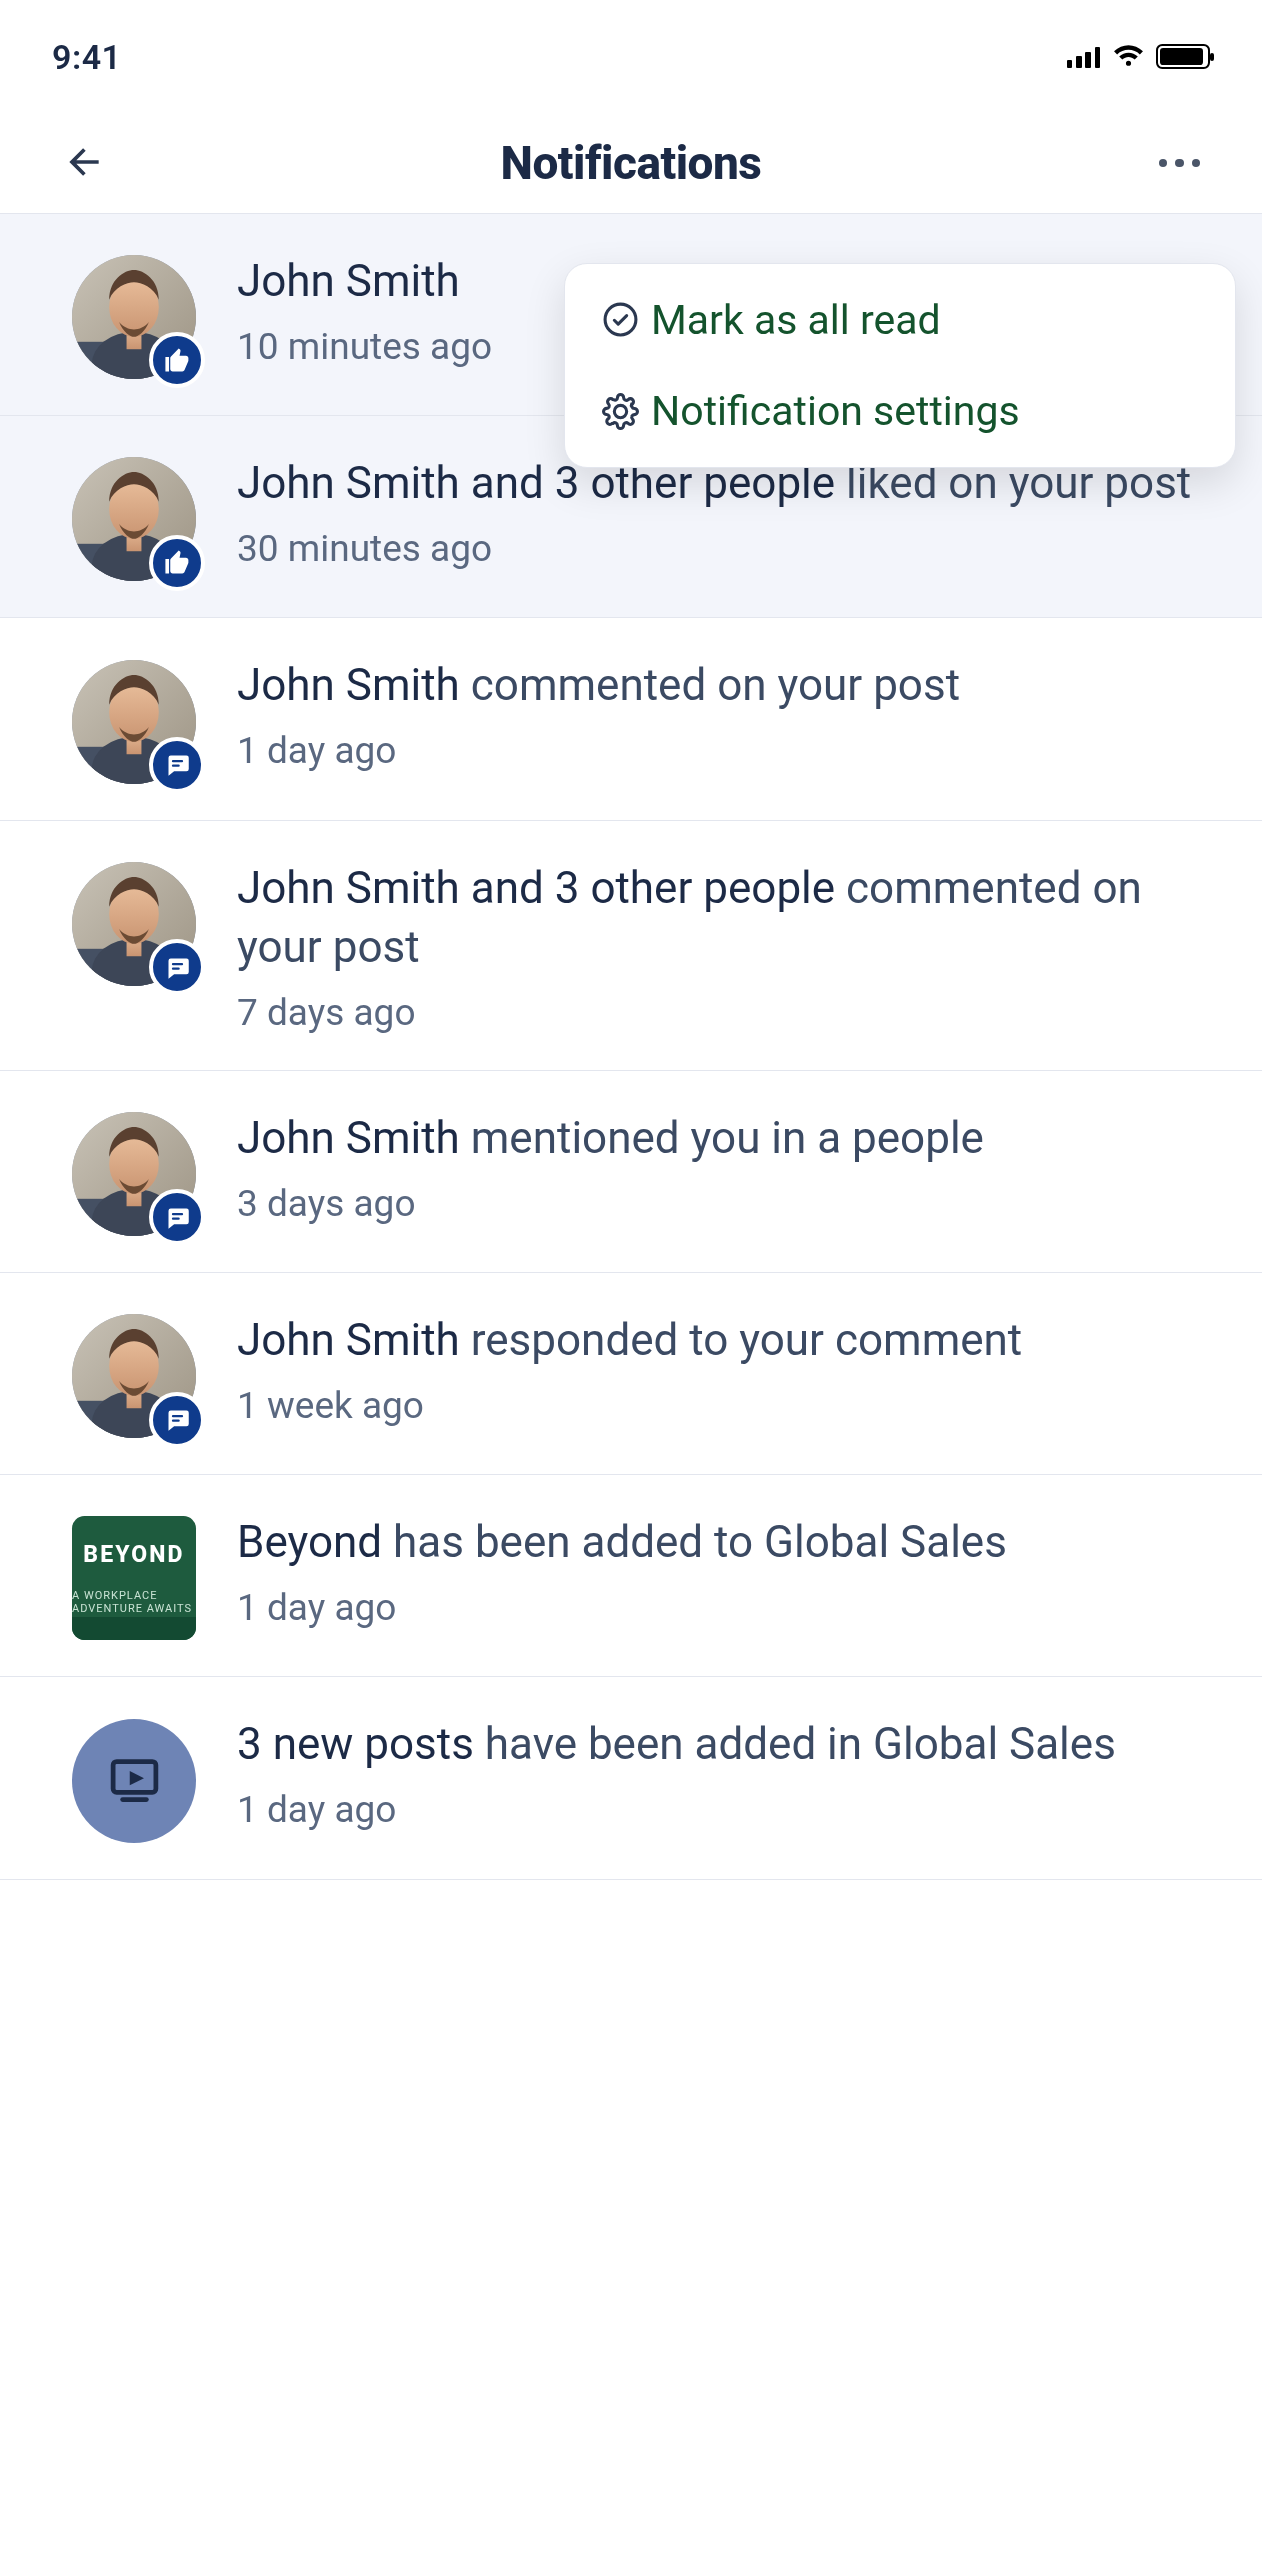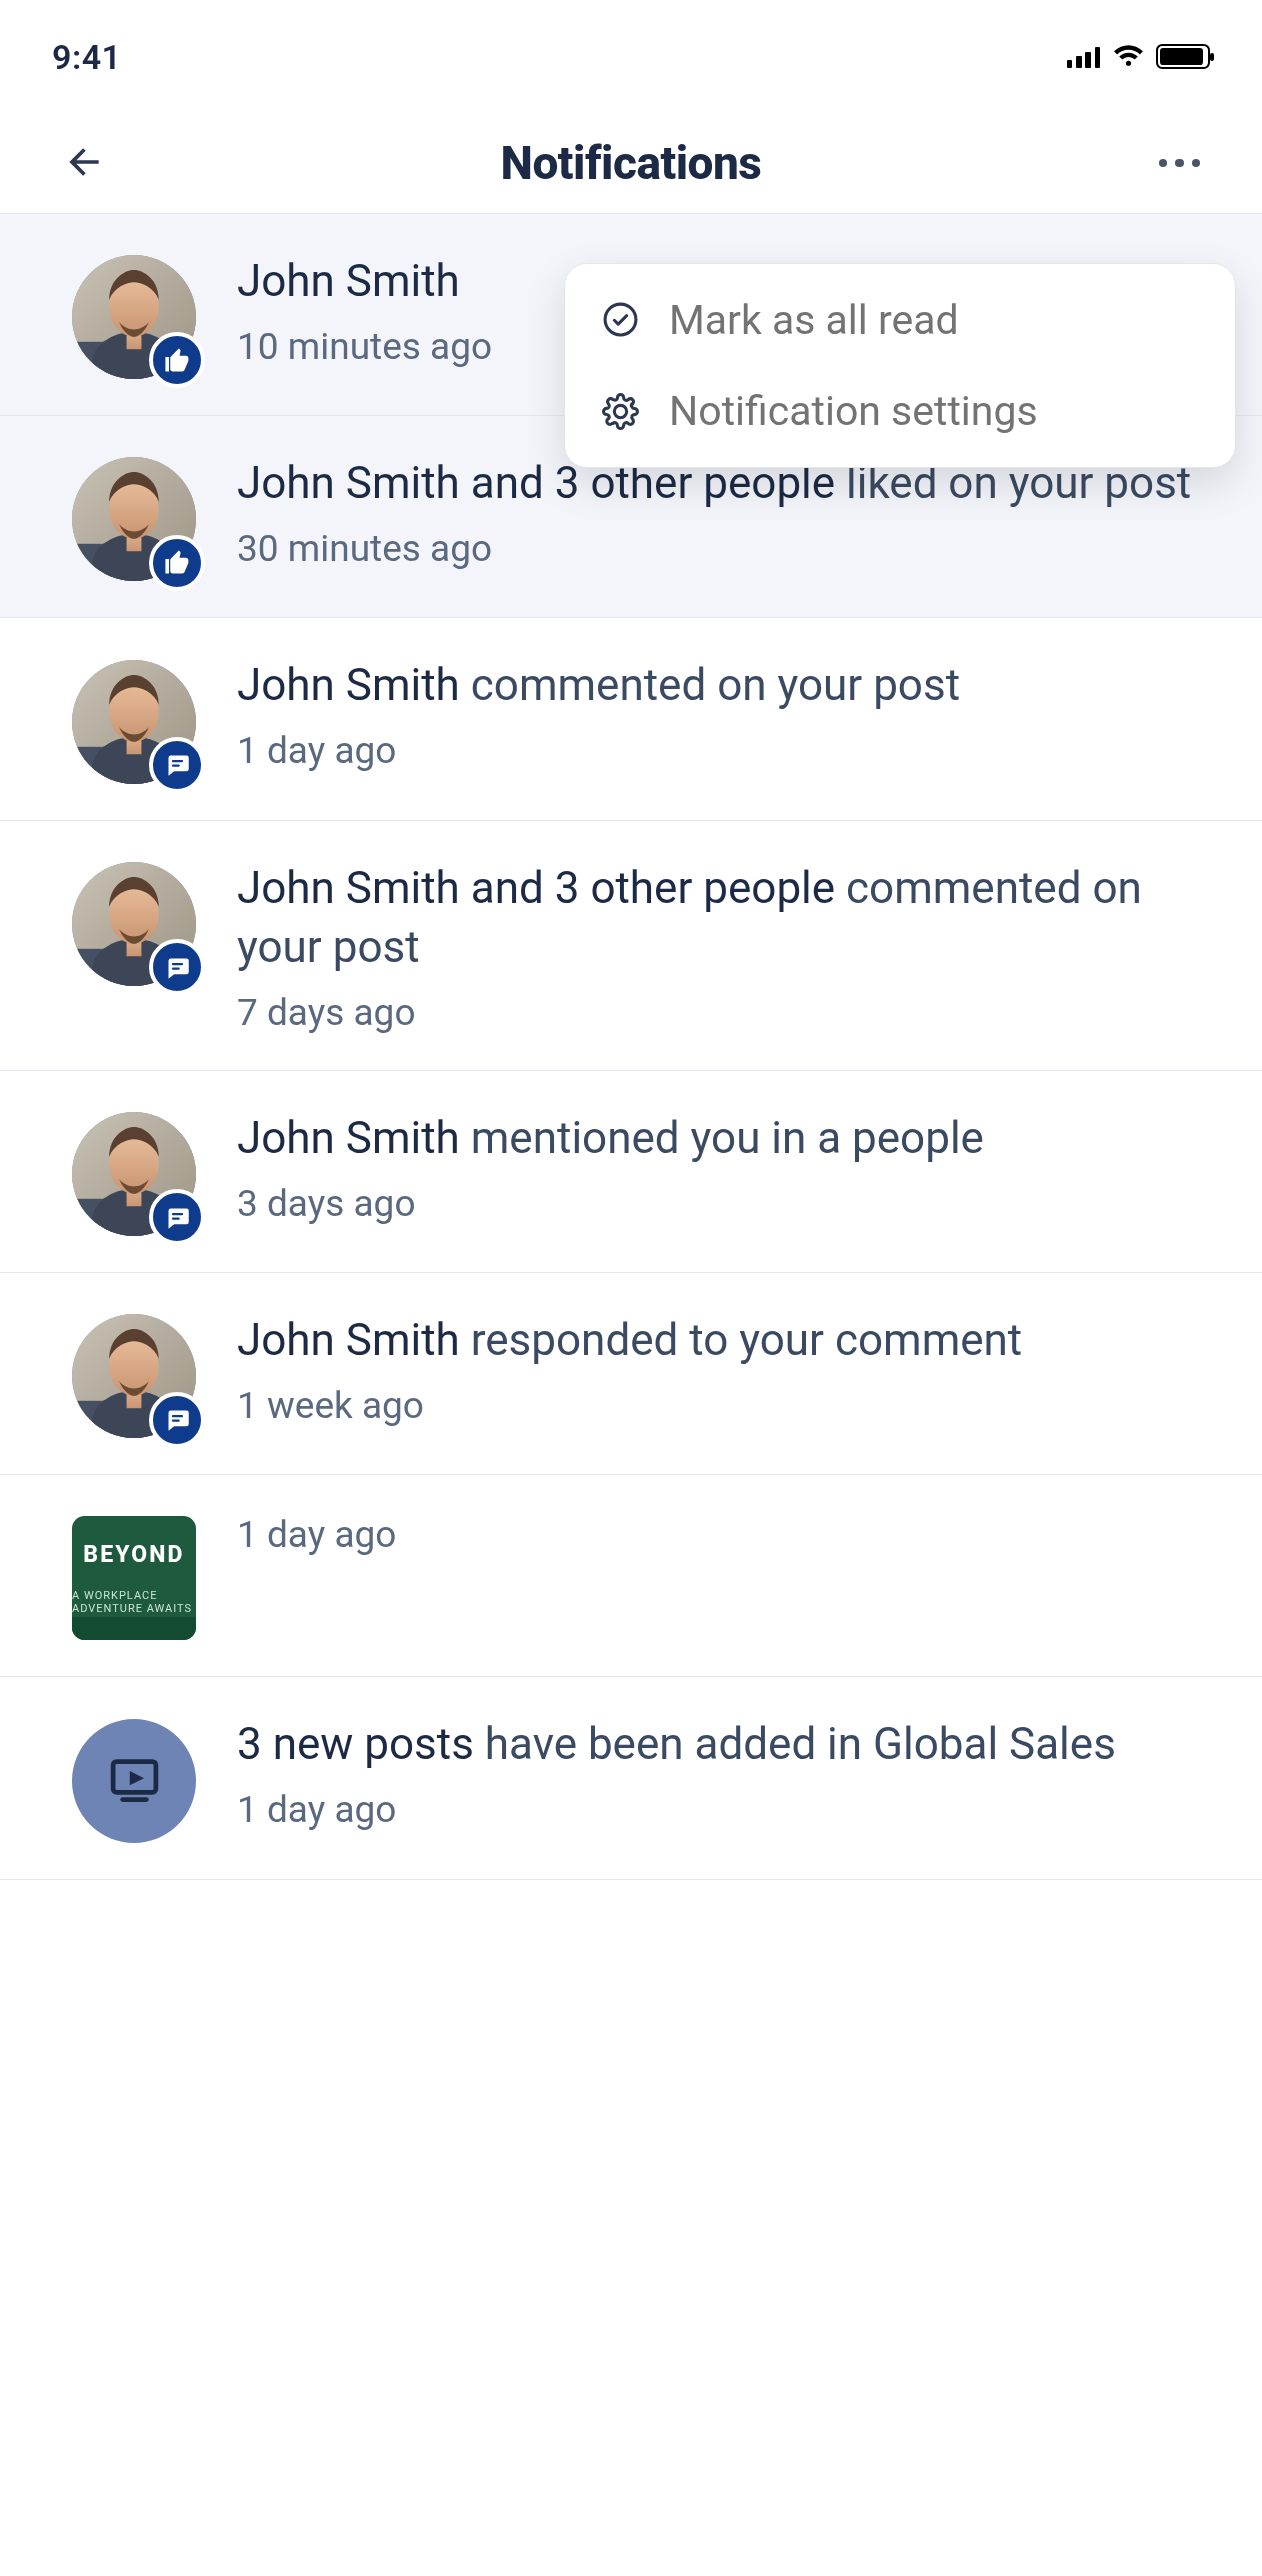--- a/index.html
+++ b/index.html
@@ -65,24 +65,24 @@
     background: #fff;
     border: 1px solid var(--border);
     border-radius: 23px;
     box-shadow: 0 15.5px 41px rgba(0,0,0,0.12);
     z-index: 50;
     padding: 10.3px 0;
   }
   .popover .menu-item {
     display: flex;
     align-items: center;
-    gap: 30px;
+    gap: 12px;
     padding: 21.6px 37px;
     font-size: 41px;
-    color: #737373;
+    color: #14532d;
   }
   .popover .menu-item .mi-icon { width: 37px; height: 37px; flex: 0 0 37px; display:flex; align-items:center; justify-content:center; }
 
   
   .list { border-top: 1px solid var(--border); }
   .item {
     display: flex;
     align-items: flex-start;
     gap: 41px;
     padding: 36px 67px 36px 72px;
@@ -374,20 +374,21 @@
       <div class="avatar-wrap">
         <div class="avatar square">
           <div style="display:flex;flex-direction:column;align-items:center;">
             <div class="beyond-title">BEYOND</div>
             <div class="beyond-sub">A WORKPLACE ADVENTURE AWAITS</div>
           </div>
           <div class="beyond-strip"></div>
         </div>
       </div>
       <div class="text-block">
+        <p class="title"><b>Beyond</b><span> has been added to Global Sales</span></p>
         <div class="time">1 day ago</div>
       </div>
     </div>
     <div class="item">
       <div class="avatar-wrap">
         <div class="avatar icon-circle">
           <svg width="57" height="57" viewBox="0 0 24 24">
             <rect x="3" y="4" width="18" height="13" rx="1.5" fill="none" stroke="#1c2a46" stroke-width="2"></rect>
             <path d="M10 8l6 3-6 3z" fill="#1c2a46"></path>
             <line x1="7" y1="20" x2="17" y2="20" stroke="#1c2a46" stroke-width="2" stroke-linecap="round"></line>

